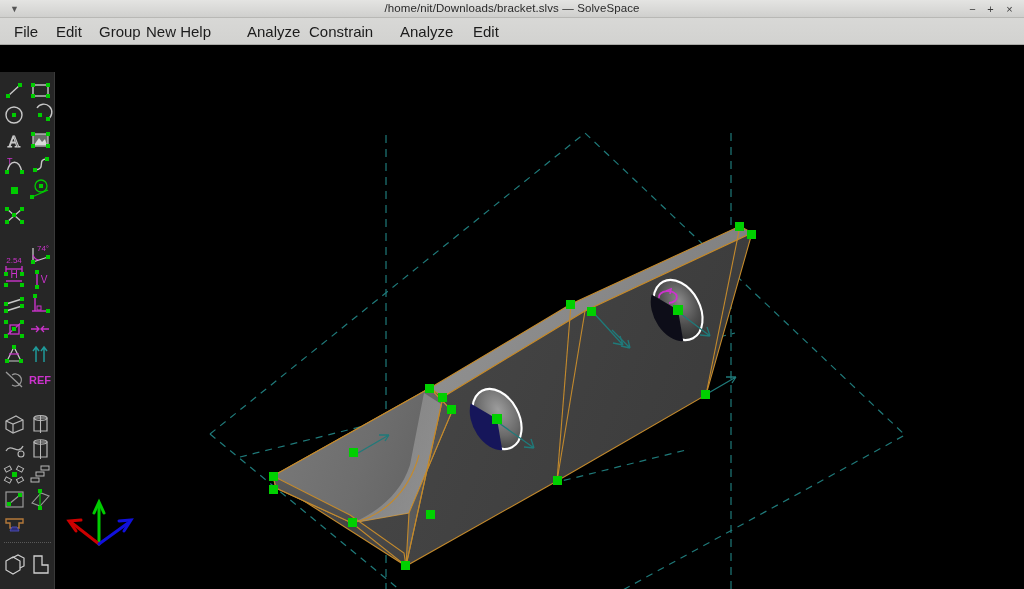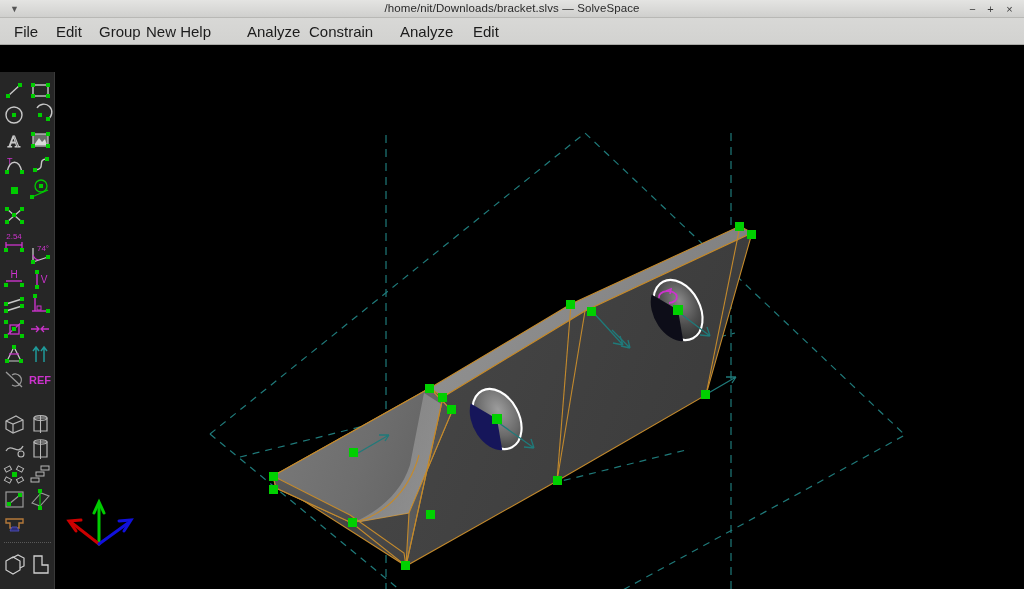--- a/index.html
+++ b/index.html
@@ -380,21 +380,21 @@
           <line x1="5" y1="6" x2="20" y2="19" stroke="#c8c8c8" stroke-width="1.3"></line>
         <line x1="20" y1="6" x2="5" y2="19" stroke="#c8c8c8" stroke-width="1.3"></line>
         <rect x="3" y="4" width="4" height="4" fill="#00cc00"></rect>
           <rect x="18" y="4" width="4" height="4" fill="#00cc00"></rect>
         <rect x="3" y="17" width="4" height="4" fill="#00cc00"></rect>
           <rect x="18" y="17" width="4" height="4" fill="#00cc00"></rect>
         <rect x="10" y="10" width="4" height="4" fill="#00cc00"></rect>
         </svg>
     </div>
 
-    <div class="tool" style="left:2px;  top:158px">
+    <div class="tool" style="left:2px;  top:182px">
       <svg width="25" height="25">
           <text x="12" y="9" font-size="8" fill="#cc33cc" text-anchor="middle" font-family="Liberation Sans, sans-serif">2.54</text>
         <line x1="4" y1="15" x2="20" y2="15" stroke="#cc33cc" stroke-width="1.3"></line>
         <line x1="4" y1="12" x2="4" y2="18" stroke="#cc33cc" stroke-width="1.3"></line>
         <line x1="20" y1="12" x2="20" y2="18" stroke="#cc33cc" stroke-width="1.3"></line>
         <rect x="2" y="18" width="4" height="4" fill="#00cc00"></rect>
           <rect x="18" y="18" width="4" height="4" fill="#00cc00"></rect>
         </svg>
     </div>
     <div class="tool" style="left:28px; top:170px">

